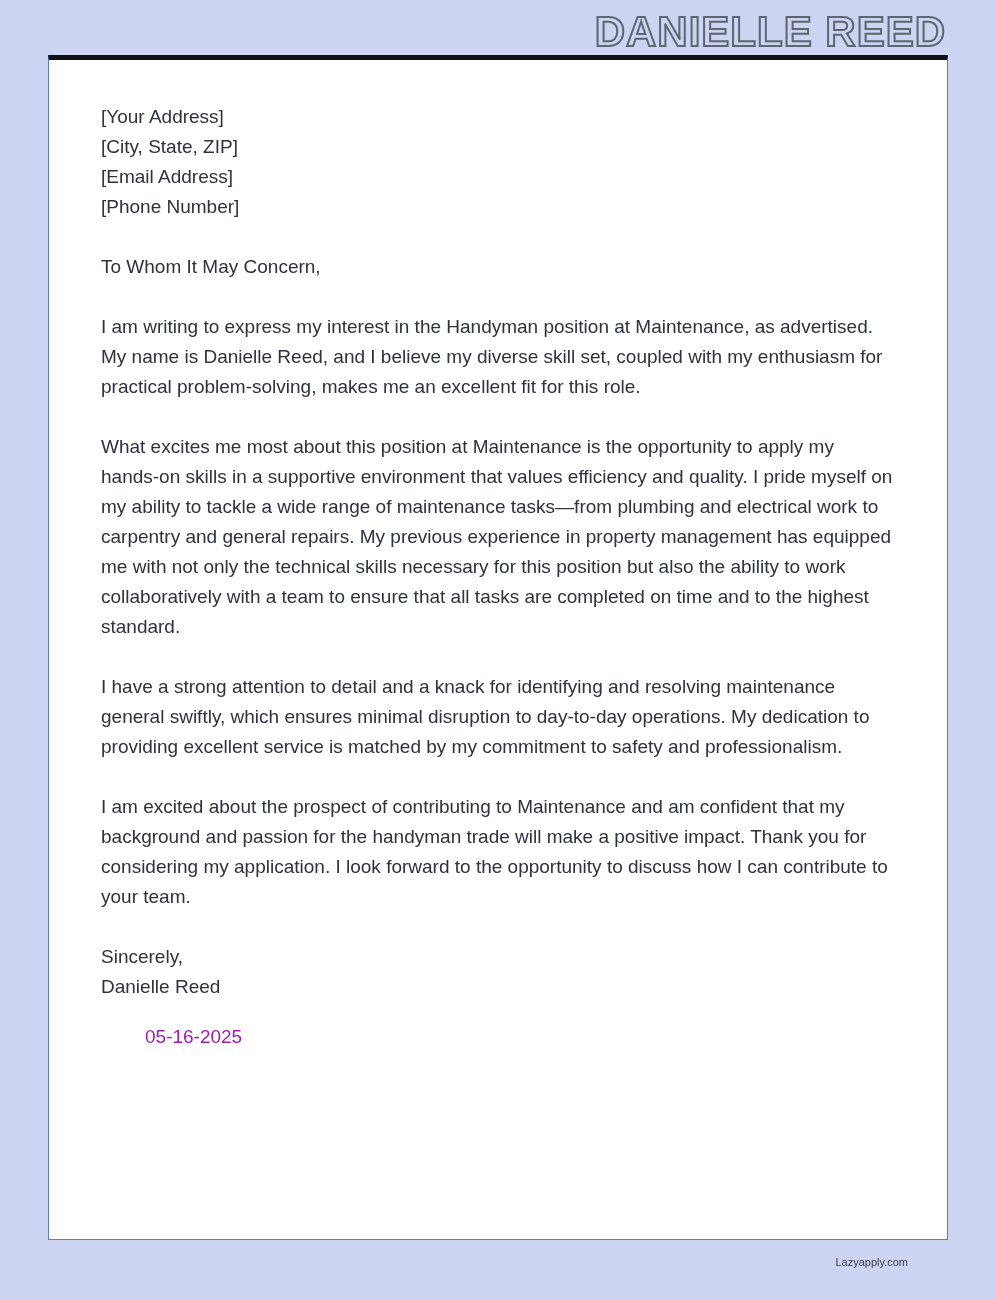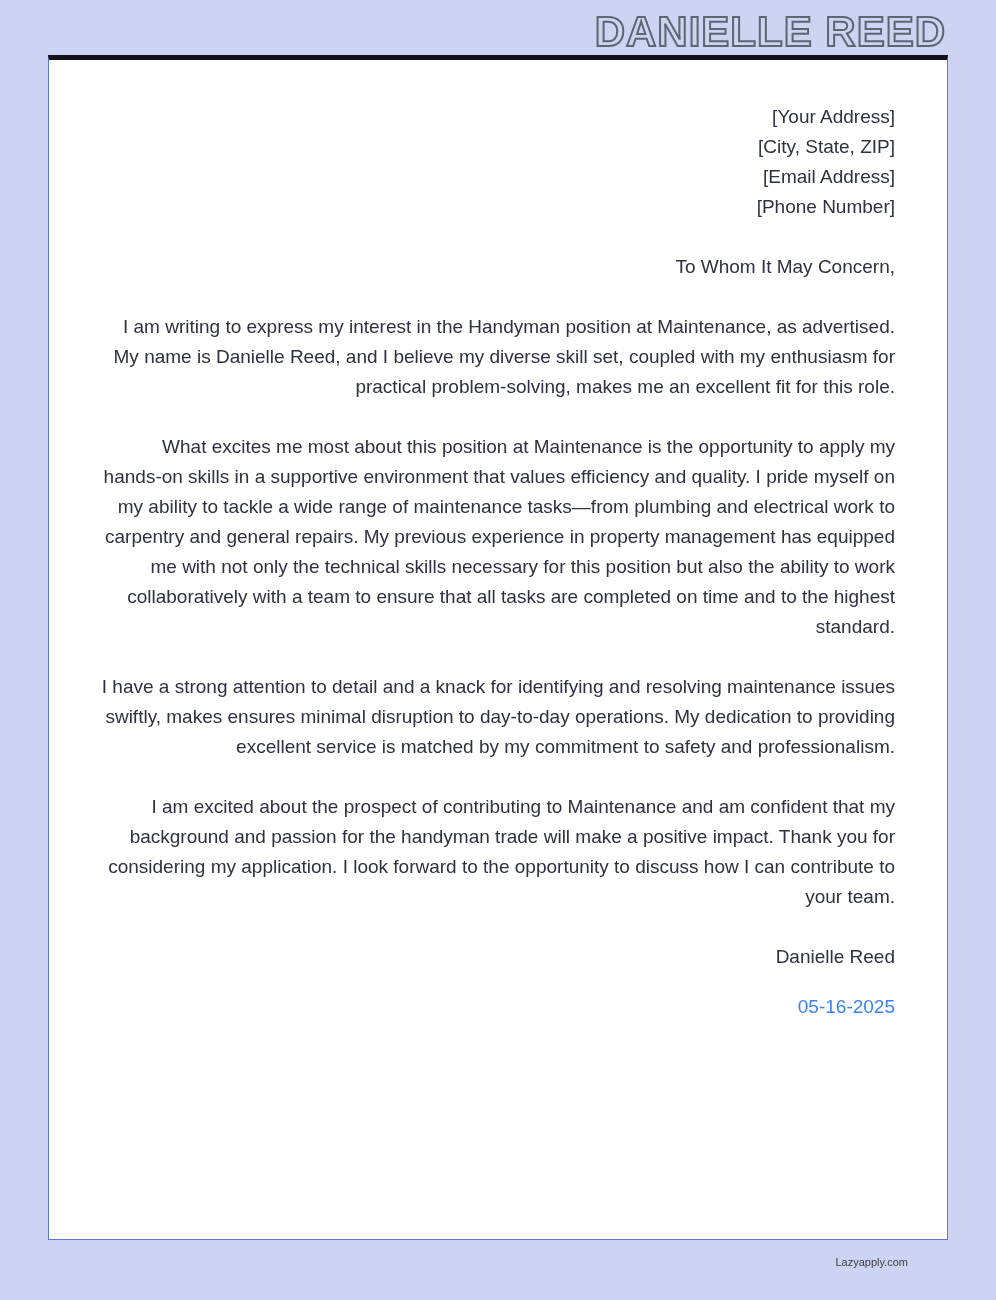--- a/index.html
+++ b/index.html
@@ -31,35 +31,35 @@
     height: 1185px;
     background: #ffffff;
     border: 1px solid #5b79d9;
     border-top: 5px solid #101018;
     padding: 42px 52px 0 52px;
   }
   .letter {
     color: #2e3140;
     font-size: 19px;
     line-height: 30px;
-    text-align: right;
   }
   .contact-block { margin-bottom: 30px; }
   .contact-line { display: block; }
   .greeting { margin-bottom: 30px; }
   .para { margin-bottom: 30px; }
   .closing-block { margin-bottom: 10px; }
   .date-link {
-    color: #3b82f6;
+    color: #a21caf;
     font-size: 19px;
     line-height: 30px;
     text-decoration: none;
     display: inline-block;
     margin-top: 10px;
     cursor: pointer;
+    margin-left: 44px;
   }
   .footer-brand {
     position: absolute;
     right: 88px;
     bottom: 32px;
     font-size: 11px;
     color: #3c3c44;
   }
 </style>
 </head>
@@ -74,24 +74,25 @@
       <span class="contact-line">[Your Address]</span>
       <span class="contact-line">[City, State, ZIP]</span>
       <span class="contact-line">[Email Address]</span>
       <span class="contact-line">[Phone Number]</span>
     </div>
 
     <div class="greeting">To Whom It May Concern,</div>
 
     <p class="para">I am writing to express my interest in the Handyman position at Maintenance, as advertised. My name is Danielle Reed, and I believe my diverse skill set, coupled with my enthusiasm for practical problem-solving, makes me an excellent fit for this role.</p>
     <p class="para">What excites me most about this position at Maintenance is the opportunity to apply my hands-on skills in a supportive environment that values efficiency and quality. I pride myself on my ability to tackle a wide range of maintenance tasks—from plumbing and electrical work to carpentry and general repairs. My previous experience in property management has equipped me with not only the technical skills necessary for this position but also the ability to work collaboratively with a team to ensure that all tasks are completed on time and to the highest standard.</p>
-    <p class="para">I have a strong attention to detail and a knack for identifying and resolving maintenance issues swiftly, makes ensures minimal disruption to day-to-day operations. My dedication to providing excellent service is matched by my commitment to safety and professionalism.</p>
+    <p class="para">I have a strong attention to detail and a knack for identifying and resolving maintenance general swiftly, which ensures minimal disruption to day-to-day operations. My dedication to providing excellent service is matched by my commitment to safety and professionalism.</p>
     <p class="para">I am excited about the prospect of contributing to Maintenance and am confident that my background and passion for the handyman trade will make a positive impact. Thank you for considering my application. I look forward to the opportunity to discuss how I can contribute to your team.</p>
 
     <div class="closing-block">
+      <span class="contact-line">Sincerely,</span>
       <span class="contact-line">Danielle Reed</span>
     </div>
 
     <a class="date-link">05-16-2025</a>
 
   </div>
 </div>
 
 <div class="footer-brand">Lazyapply.com</div>
 

